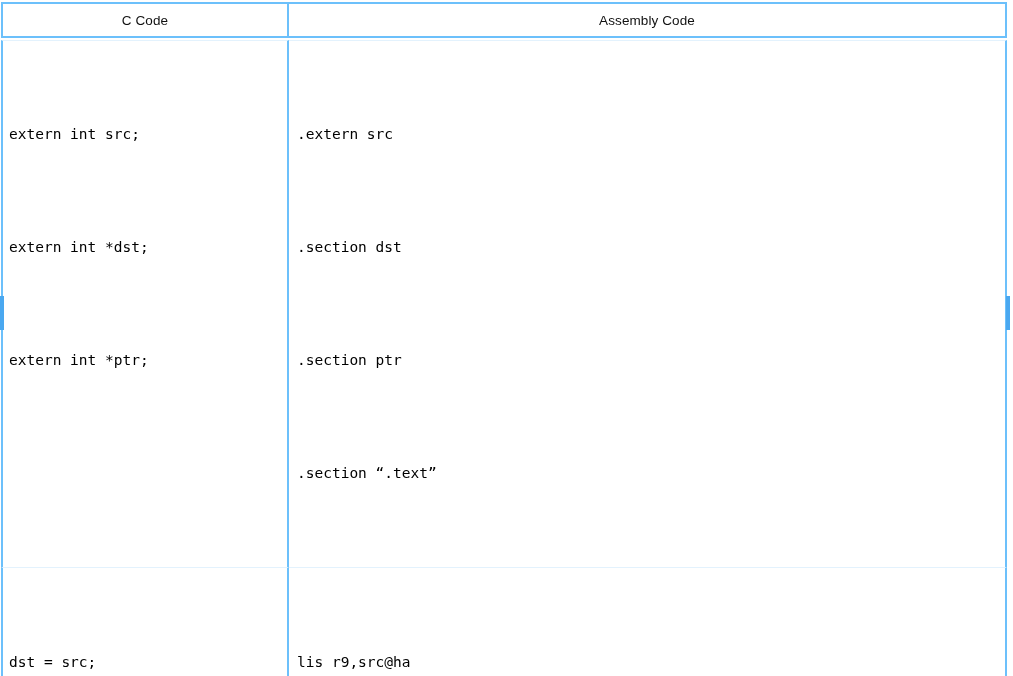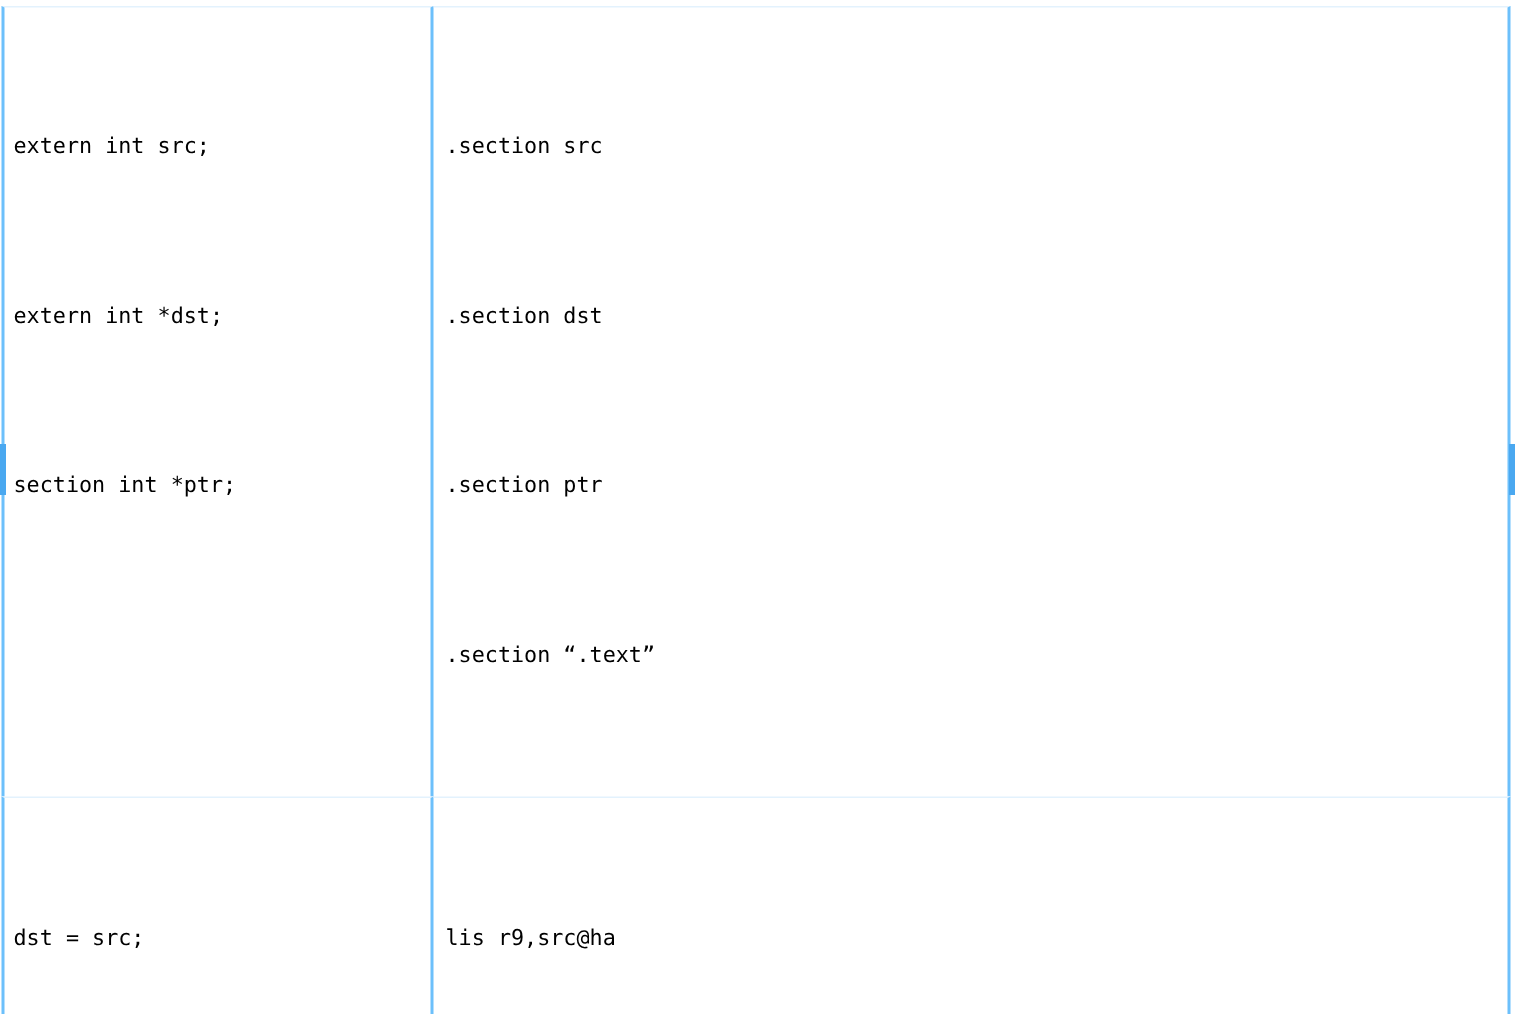--- a/index.html
+++ b/index.html
@@ -118,38 +118,42 @@
 
 <div class="page">
 
   <table class="code-table">
     <colgroup>
       <col style="width:288px">
       <col>
     </colgroup>
     <tbody>
 
+      <tr class="hdr-row">
+        <td class="col-c">C Code</td>
+        <td class="col-asm">Assembly Code</td>
+      </tr>
 
       <tr class="gap-row">
         <td></td>
         <td></td>
       </tr>
 
       <tr class="body-row">
         <td class="col-c">
           <div class="cell-lines">
             <span class="code-line">extern int src;</span>
             <span class="code-line">extern int *dst;</span>
-            <span class="code-line">section int *ptr;</span>
+            <span class="code-line">extern int *ptr;</span>
             <span class="code-line blank">&nbsp;</span>
           </div>
         </td>
         <td class="col-asm">
           <div class="cell-lines">
-            <span class="code-line">.section src</span>
+            <span class="code-line">.extern src</span>
             <span class="code-line">.section dst</span>
             <span class="code-line">.section ptr</span>
             <span class="code-line">.section “.text”</span>
           </div>
         </td>
       </tr>
 
       <tr class="body-row">
         <td class="col-c">
           <div class="cell-lines">

